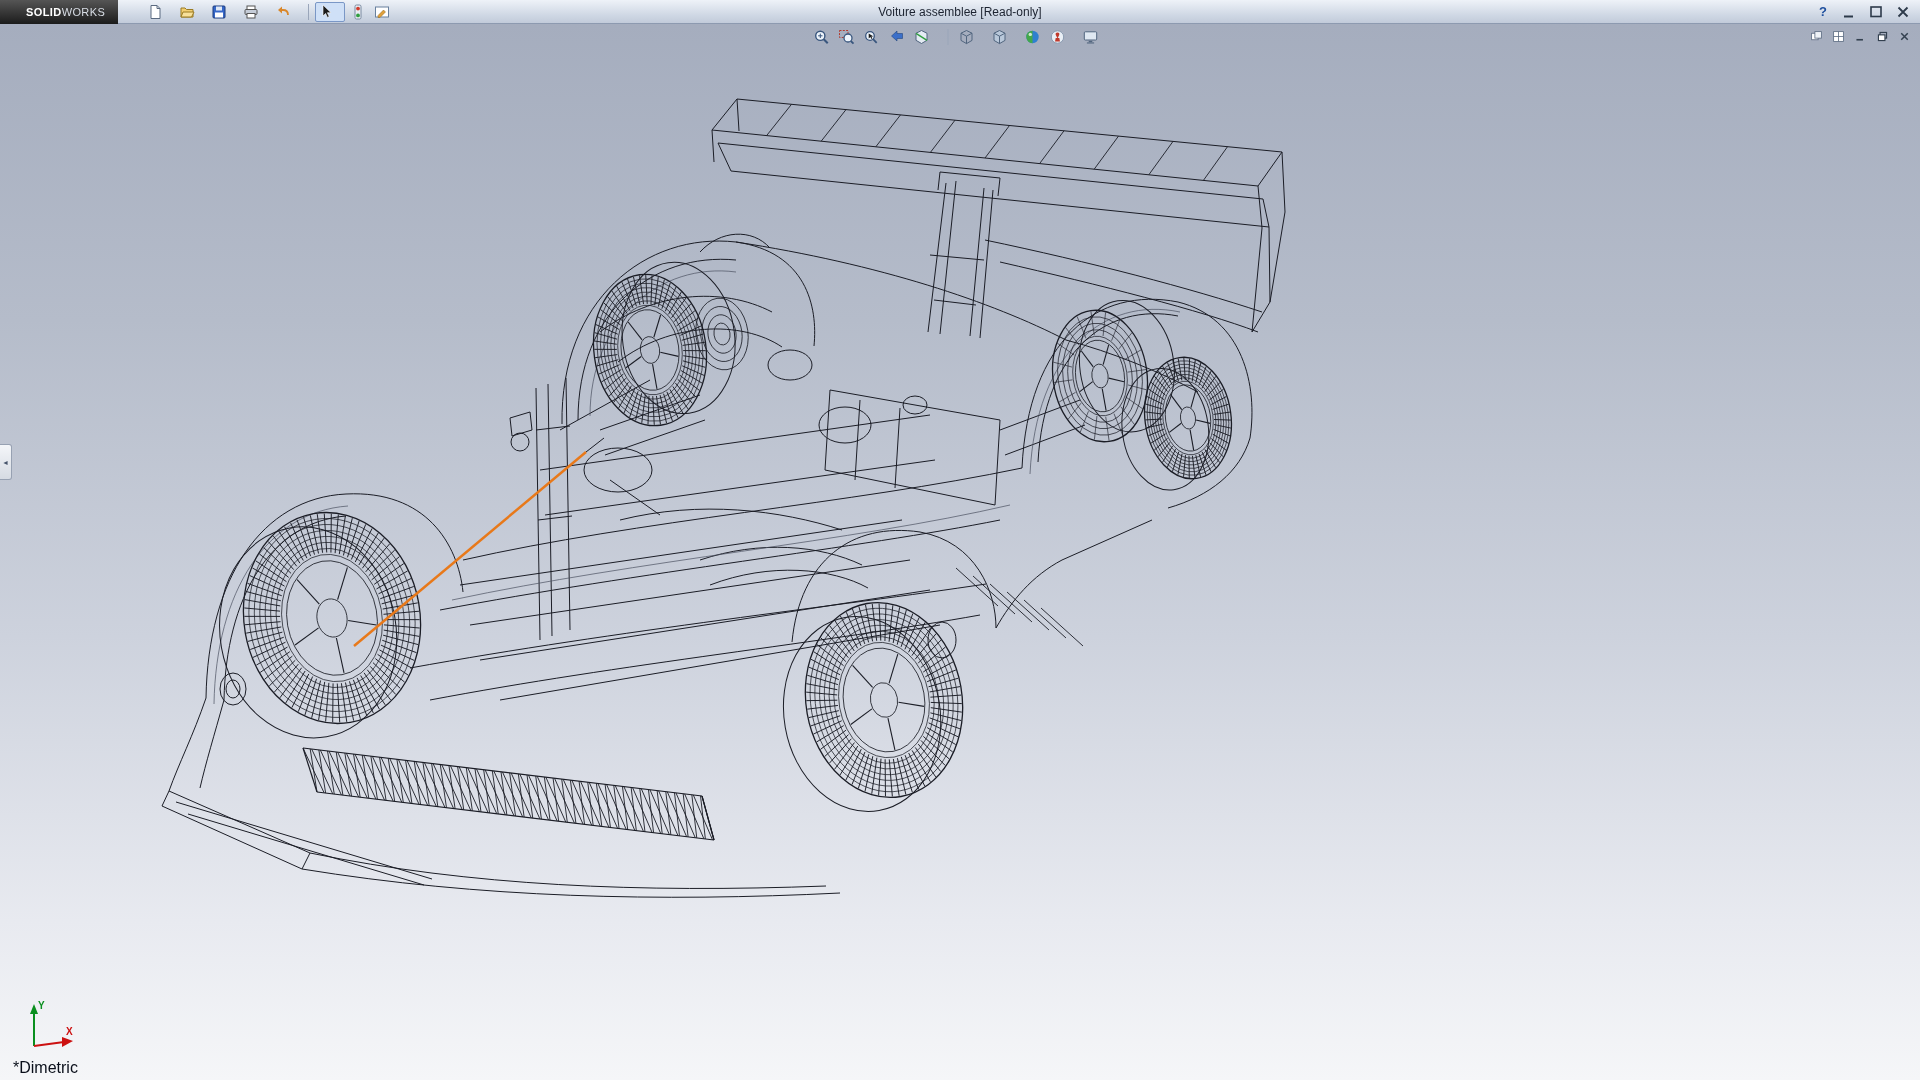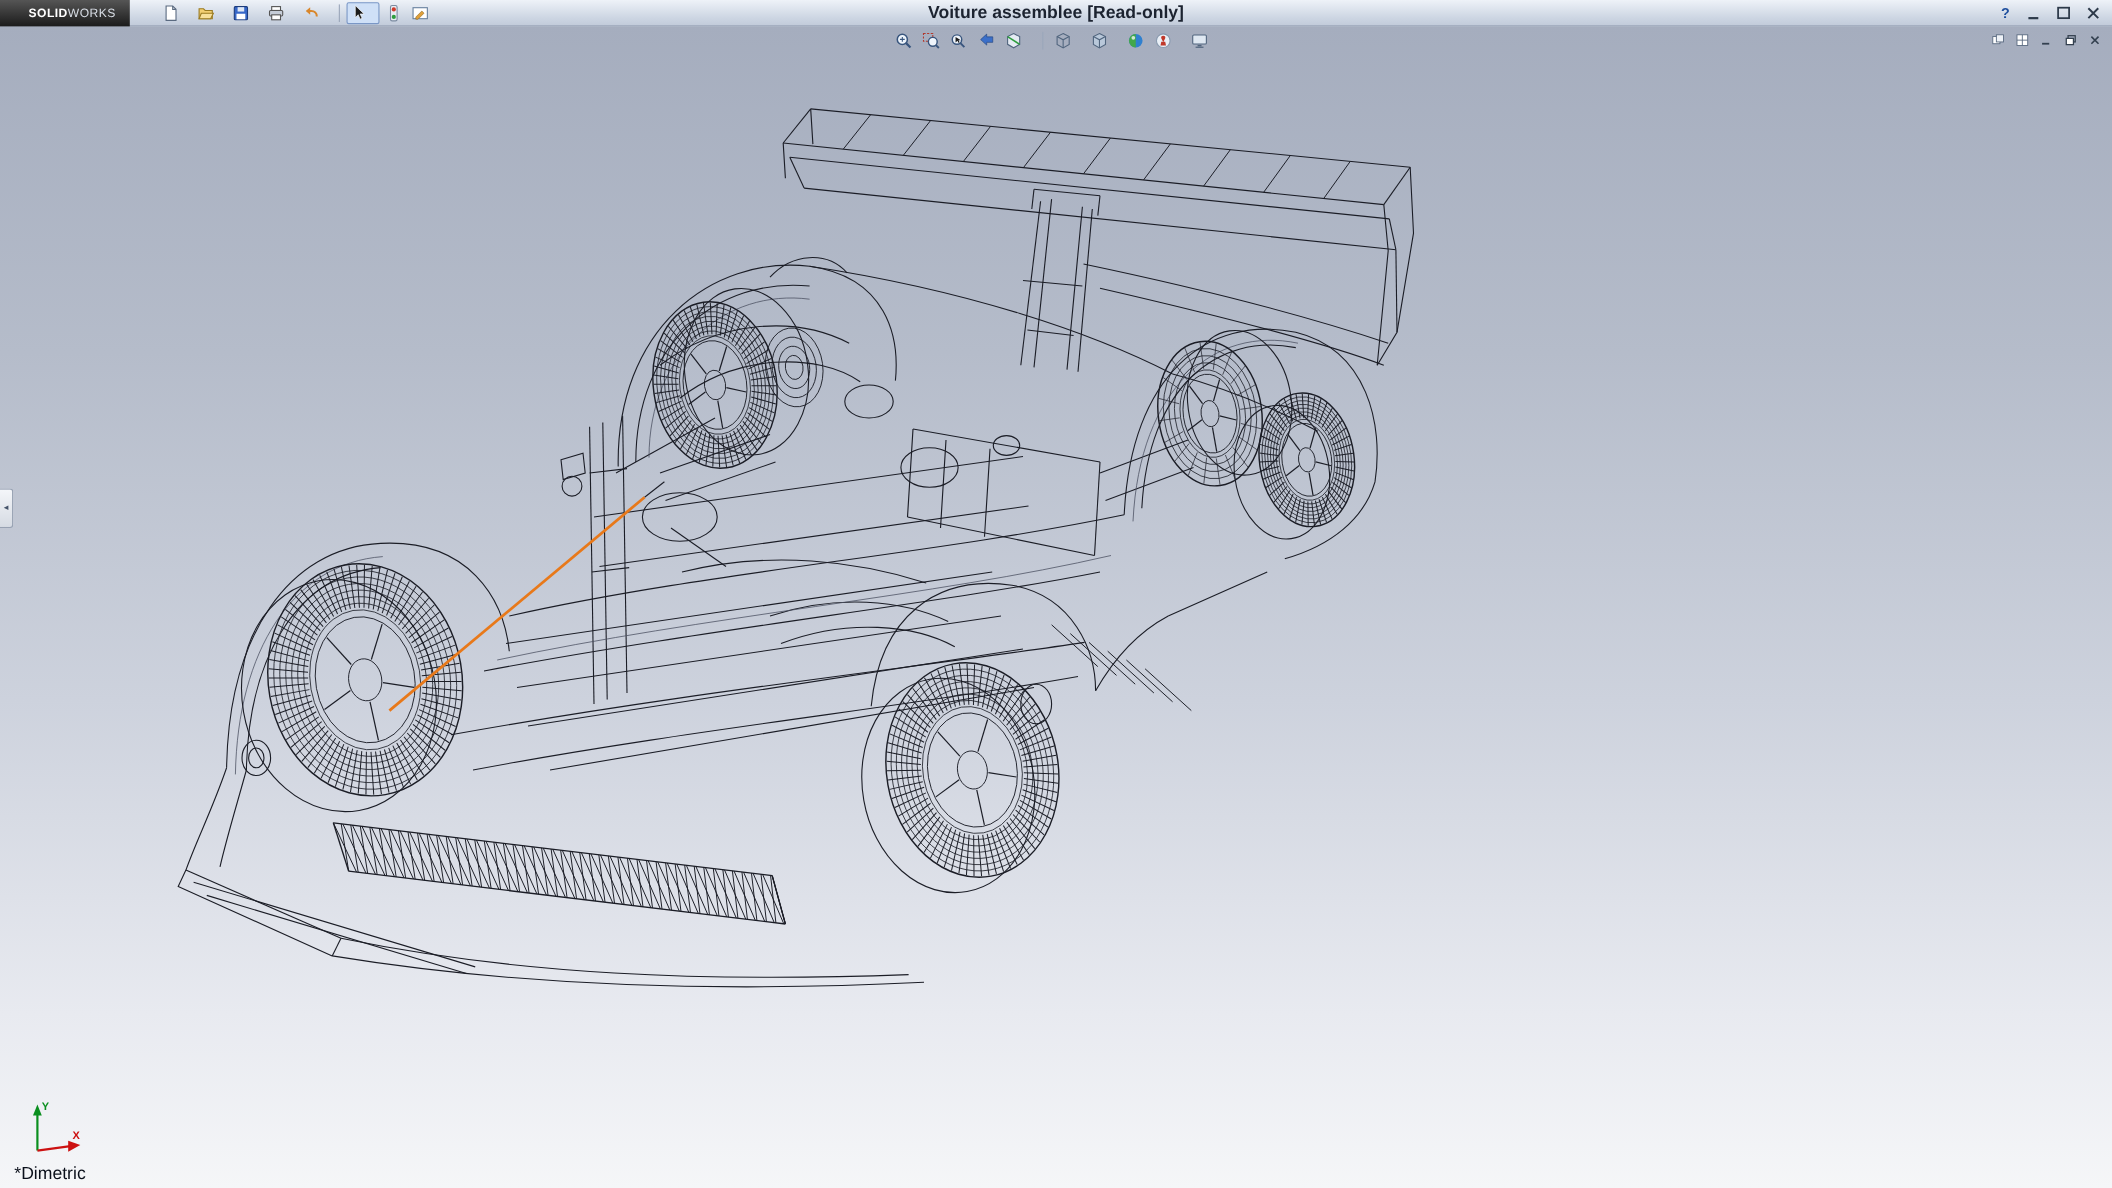--- a/index.html
+++ b/index.html
@@ -31,21 +31,21 @@
     justify-content:center; gap:2px; padding:0 2px;
     border:1px solid transparent; border-radius:2px;
   }
   .tbtn svg { display:block; }
   .tbtn.pressed { background:#cfe0f7; border-color:#7a97c6; }
   .caret { width:0; height:0; border-left:3px solid transparent;
     border-right:3px solid transparent; border-top:4px solid #3c4террa; border-top-color:#3c4a5e; }
   .tsep { width:1px; height:16px; background:#9aa6ba; margin:0 4px; display:inline-block; }
   .title {
     position:absolute; left:0; right:0; top:0; height:24px; line-height:24px;
-    text-align:center; font-size:16px; color:#1c2330; pointer-events:none;font-weight:bold;
+    text-align:center; font-size:12px; color:#1c2330; pointer-events:none;
   }
   .win-controls { position:absolute; right:6px; top:0; height:24px;
     display:flex; align-items:center; gap:5px; }
   .glyph.help { color:#1e4f9e; font-weight:bold; font-size:13px; line-height:16px; }
   
   .viewport {
     position:absolute; top:24px; left:0; width:1920px; height:1056px;
     background:linear-gradient(180deg,#a5adbe 0%,#b5bcca 28%,#cdd2dd 58%,#e8eaf0 85%,#f5f6f8 100%);
     overflow:hidden;
   }

